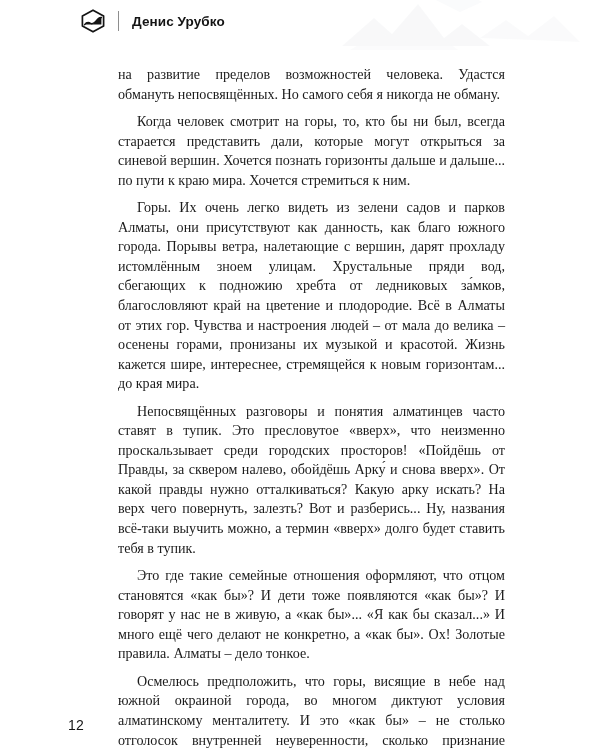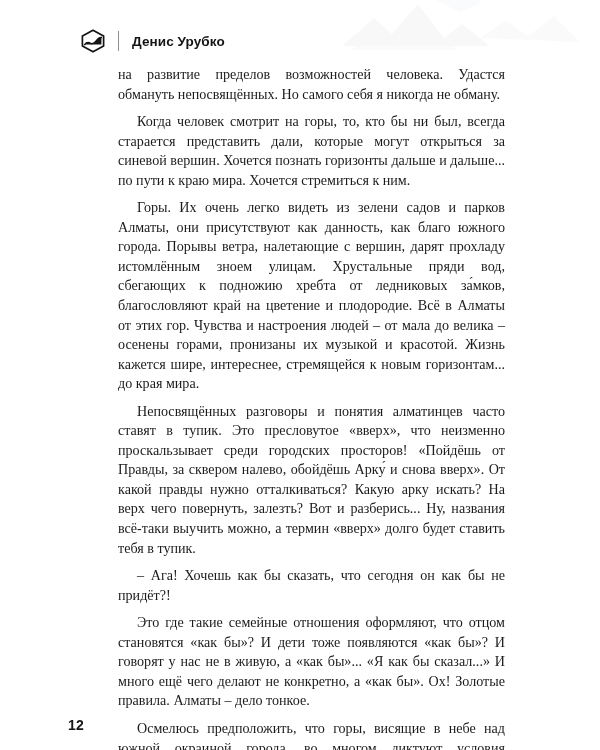--- a/index.html
+++ b/index.html
@@ -29,21 +29,21 @@
     right: 10px;
     width: 250px;
     height: 60px;
     pointer-events: none;
     opacity: 0.5;
   }
 
   
   .running-head {
     position: absolute;
-    top: 28px;
+    top: 8px;
     left: 80px;
     display: flex;
     align-items: center;
     height: 26px;
   }
   .brand-logo {
     width: 26px;
     height: 24px;
     display: block;
     flex: 0 0 auto;
@@ -87,21 +87,21 @@
   .para.dialogue {
     text-indent: 19px;
   }
 
   
   .folio {
     position: absolute;
     left: 68px;
     top: 717px;
     font-family: "Liberation Sans", sans-serif;
-    font-weight: bold;
+    font-weight: normal;
     font-size: 14px;
     color: #151515;
     letter-spacing: 0.2px;
   }
 </style>
 </head>
 <body>
 
 <div class="page">
 
@@ -124,20 +124,19 @@
     </svg>
     <span class="head-divider"></span>
     <span class="author-name">Денис Урубко</span>
   </div>
 
   <div class="text-column">
     <p class="para no-indent">на развитие пределов возможностей человека. Удастся обмануть непосвящённых. Но самого себя я никогда не обману.</p>
     <p class="para">Когда человек смотрит на горы, то, кто бы ни был, всегда старается представить дали, которые могут открыться за синевой вершин. Хочется познать горизонты дальше и дальше... по пути к краю мира. Хочется стремиться к ним.</p>
     <p class="para">Горы. Их очень легко видеть из зелени садов и парков Алматы, они присутствуют как данность, как благо южного города. Порывы ветра, налетающие с вершин, дарят прохладу истомлённым зноем улицам. Хрустальные пряди вод, сбегающих к подножию хребта от ледниковых за́мков, благословляют край на цветение и плодородие. Всё в Алматы от этих гор. Чувства и настроения людей – от мала до велика – осенены горами, пронизаны их музыкой и красотой. Жизнь кажется шире, интереснее, стремящейся к новым горизонтам... до края мира.</p>
     <p class="para">Непосвящённых разговоры и понятия алматинцев часто ставят в тупик. Это пресловутое «вверх», что неизменно проскальзывает среди городских просторов! «Пойдёшь от Правды, за сквером налево, обойдёшь Арку́ и снова вверх». От какой правды нужно отталкиваться? Какую арку искать? На верх чего повернуть, залезть? Вот и разберись... Ну, названия всё-таки выучить можно, а термин «вверх» долго будет ставить тебя в тупик.</p>
-    <p class="para dialogue">– Ага! Хочешь как бы сказать, что сегодня он как бы не придёт?!</p>
     <p class="para">Это где такие семейные отношения оформляют, что отцом становятся «как бы»? И дети тоже появляются «как бы»? И говорят у нас не в живую, а «как бы»... «Я как бы сказал...» И много ещё чего делают не конкретно, а «как бы». Ох! Золотые правила. Алматы – дело тонкое.</p>
     <p class="para">Осмелюсь предположить, что горы, висящие в небе над южной окраиной города, во многом диктуют условия алматинскому менталитету. И это «как бы» – не столько отголосок внутренней неуверенности, сколько признание широты понятийной сферы мира, его бескрайности и просторов, а вместе с этим широты взглядов людей. Способность свободной личности допустить многогранность толкования событий, нежелание навязывать свою точку зрения собеседнику. Всему-то причиной горы...</p>
   </div>
 
   <div class="folio">12</div>
 
 </div>
 
 </body></html>

